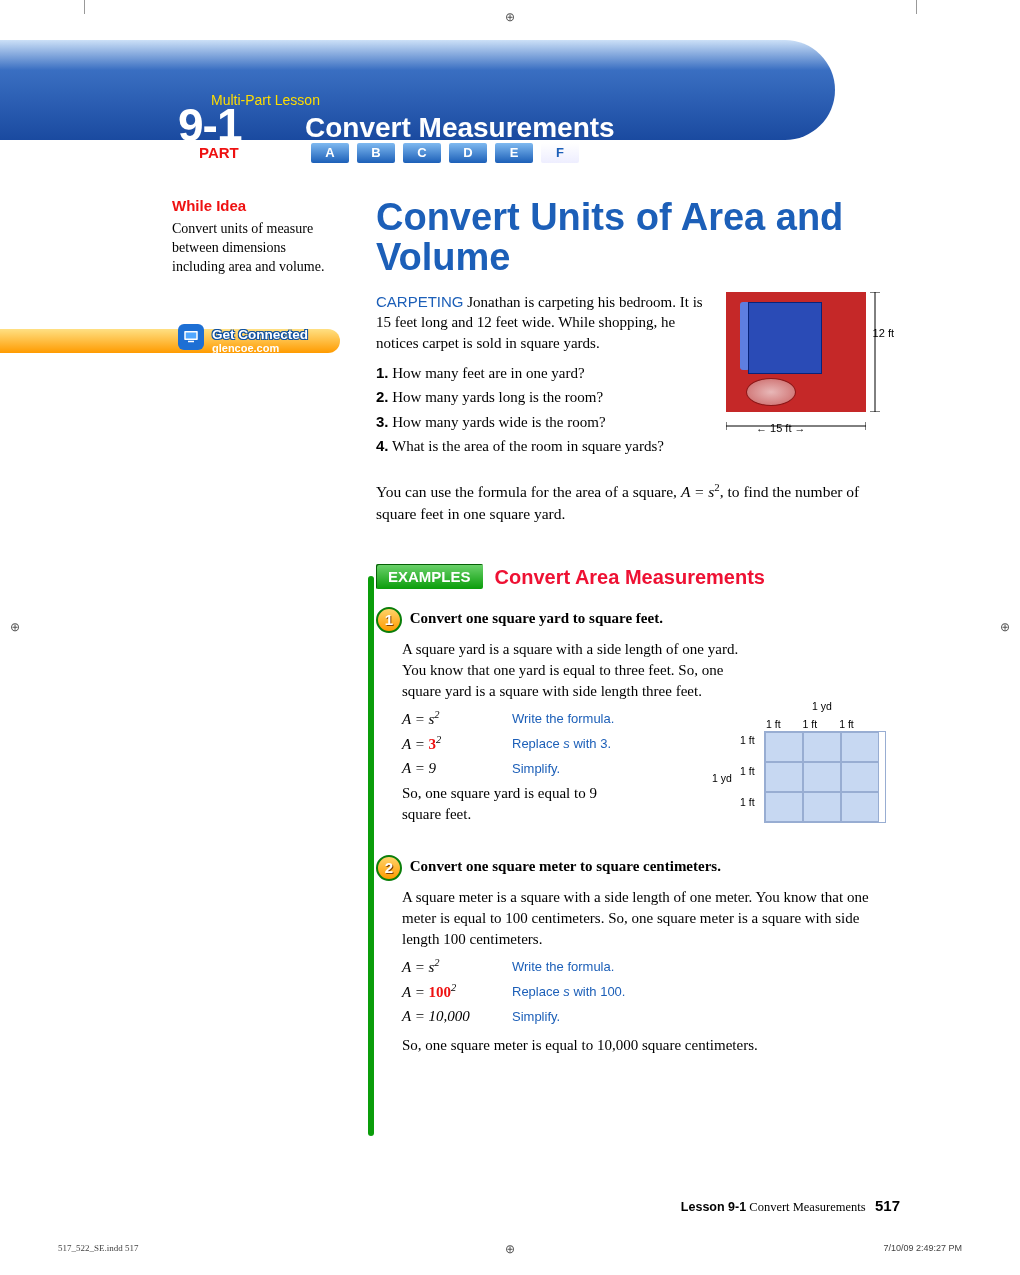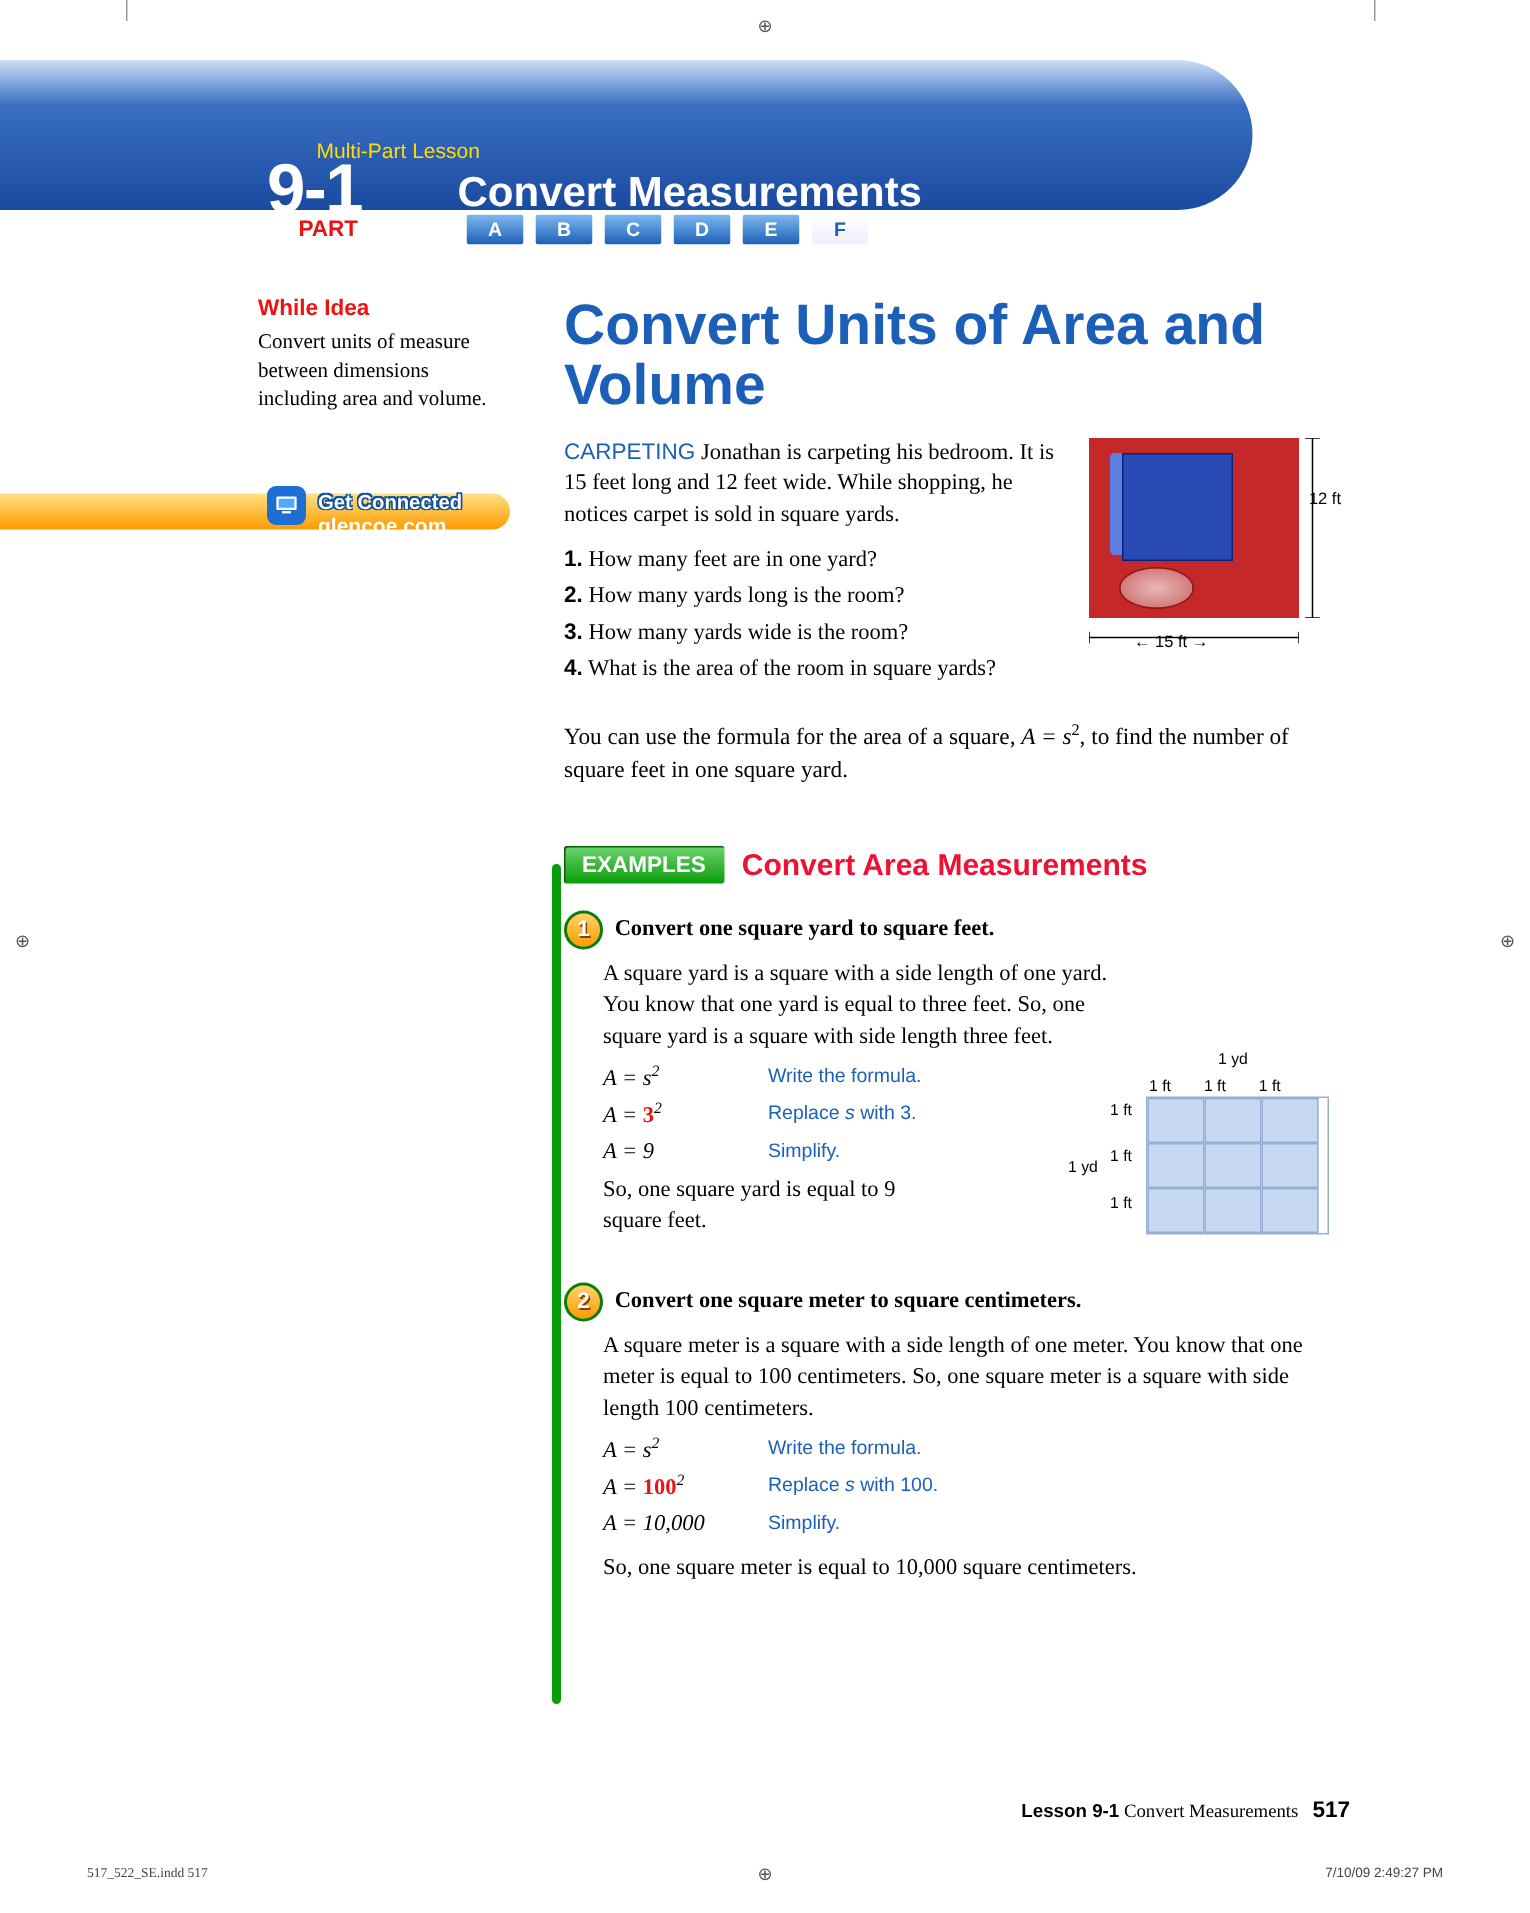--- a/index.html
+++ b/index.html
@@ -29,21 +29,21 @@
   .sidebar{position:absolute;top:196px;left:172px;width:170px;font-family:Georgia,serif;font-size:14px;line-height:1.35;}
   .main-idea-hdr{color:#e11;font-family:Arial,sans-serif;font-weight:bold;font-size:15px;}
   .get-connected{position:absolute;top:324px;left:0;width:340px;height:34px;}
   .gc-bar{position:absolute;top:5px;left:0;width:340px;height:24px;
     background:linear-gradient(#ffe083,#ff9b00);border-top-right-radius:14px;border-bottom-right-radius:14px;}
   .gc-icon{position:absolute;top:0px;left:178px;width:26px;height:26px;background:#1d6fd4;border-radius:6px;
     display:flex;align-items:center;justify-content:center;}
   .gc-icon svg{width:18px;height:18px;}
   .gc-text{position:absolute;top:3px;left:212px;color:#fff;font-family:Arial,sans-serif;font-weight:bold;font-size:13.5px;
     text-shadow:1px 1px 0 #0b4ea0,-1px -1px 0 #0b4ea0,1px -1px 0 #0b4ea0,-1px 1px 0 #0b4ea0;}
-  .gc-link{position:absolute;top:18px;left:212px;color:#fff;font-family:Arial,sans-serif;font-weight:bold;font-size:14px;}
+  .gc-link{position:absolute;top:18px;left:212px;color:#fff;font-family:Arial,sans-serif;font-weight:bold;font-size:11px;}
 
   
   .main{position:absolute;top:198px;left:376px;width:510px;}
   .pagetitle{color:#1c5fb8;font-family:Arial,sans-serif;font-weight:800;font-size:38px;line-height:1.05;margin-bottom:14px;}
   .intro-text{font-size:15px;line-height:1.38;width:330px;}
   .intro-text b.domain{color:#1c5fb8;font-family:Arial,sans-serif;font-weight:normal;}
   .qlist{margin:8px 0 0 0;padding:0;width:360px;}
   .qlist li{font-size:15px;line-height:1.5;list-style:none;margin-bottom:2px;}
   .qlist b.num{font-family:Arial,sans-serif;font-weight:bold;color:#000;}
   .squaretip{font-size:15.5px;line-height:1.4;margin-top:22px;width:500px;}
@@ -67,21 +67,21 @@
     font-weight:bold;font-size:15px;padding:4px 12px;border-radius:2px;box-shadow:1px 1px 0 #066006 inset;}
   .ex-subtitle{display:inline-block;color:#e13;font-family:Arial,sans-serif;font-weight:bold;font-size:20px;margin-left:8px;vertical-align:-2px;}
   .ex-border{position:absolute;top:12px;left:-8px;width:6px;height:560px;background:#0a9d0a;border-radius:3px;}
   
   .example{margin-top:18px;font-size:15px;line-height:1.4;}
   .ex-num{display:inline-block;width:22px;height:22px;border-radius:50%;background:linear-gradient(#ffd36b,#ff9b00);
     border:2px solid #0a7e0a;color:#fff;font-family:Arial Black,Arial,sans-serif;font-weight:900;font-size:15px;
     text-align:center;line-height:22px;text-shadow:1px 1px 0 #804000;vertical-align:middle;margin-right:4px;}
   .ex-title{font-weight:bold;}
   .ex-body{margin:6px 0 0 26px;width:478px;}
-  .formula-row{margin:3px 0;display:flex;align-items:flex-start;}
+  .formula-row{margin:3px 0;display:flex;align-items:center;}
   .formula-eq{font-style:italic;font-family:Georgia,serif;width:110px;}
   .formula-exp{color:#1c5fb8;font-family:Arial,sans-serif;font-size:13px;}
   .red3{color:#e11;font-weight:bold;font-style:normal;}
   .sq-yard-fig{position:absolute;right:0;top:96px;width:160px;font-family:Arial,sans-serif;font-size:10.5px;}
   .sq-grid{display:grid;grid-template-columns:repeat(3,38px);grid-template-rows:repeat(3,30px);border:1px solid #98add2;}
   .sq-grid div{border:1px solid #98add2;background:#c7d8f2;}
   .sq-label-top{position:absolute;top:14px;left:40px;display:flex;gap:22px;}
   .sq-label-yd-top{position:absolute;top:-4px;left:86px;}
   .sq-label-side{position:absolute;left:14px;top:30px;display:flex;flex-direction:column;gap:16px;}
   .sq-label-yd-side{position:absolute;left:-14px;top:68px;}

